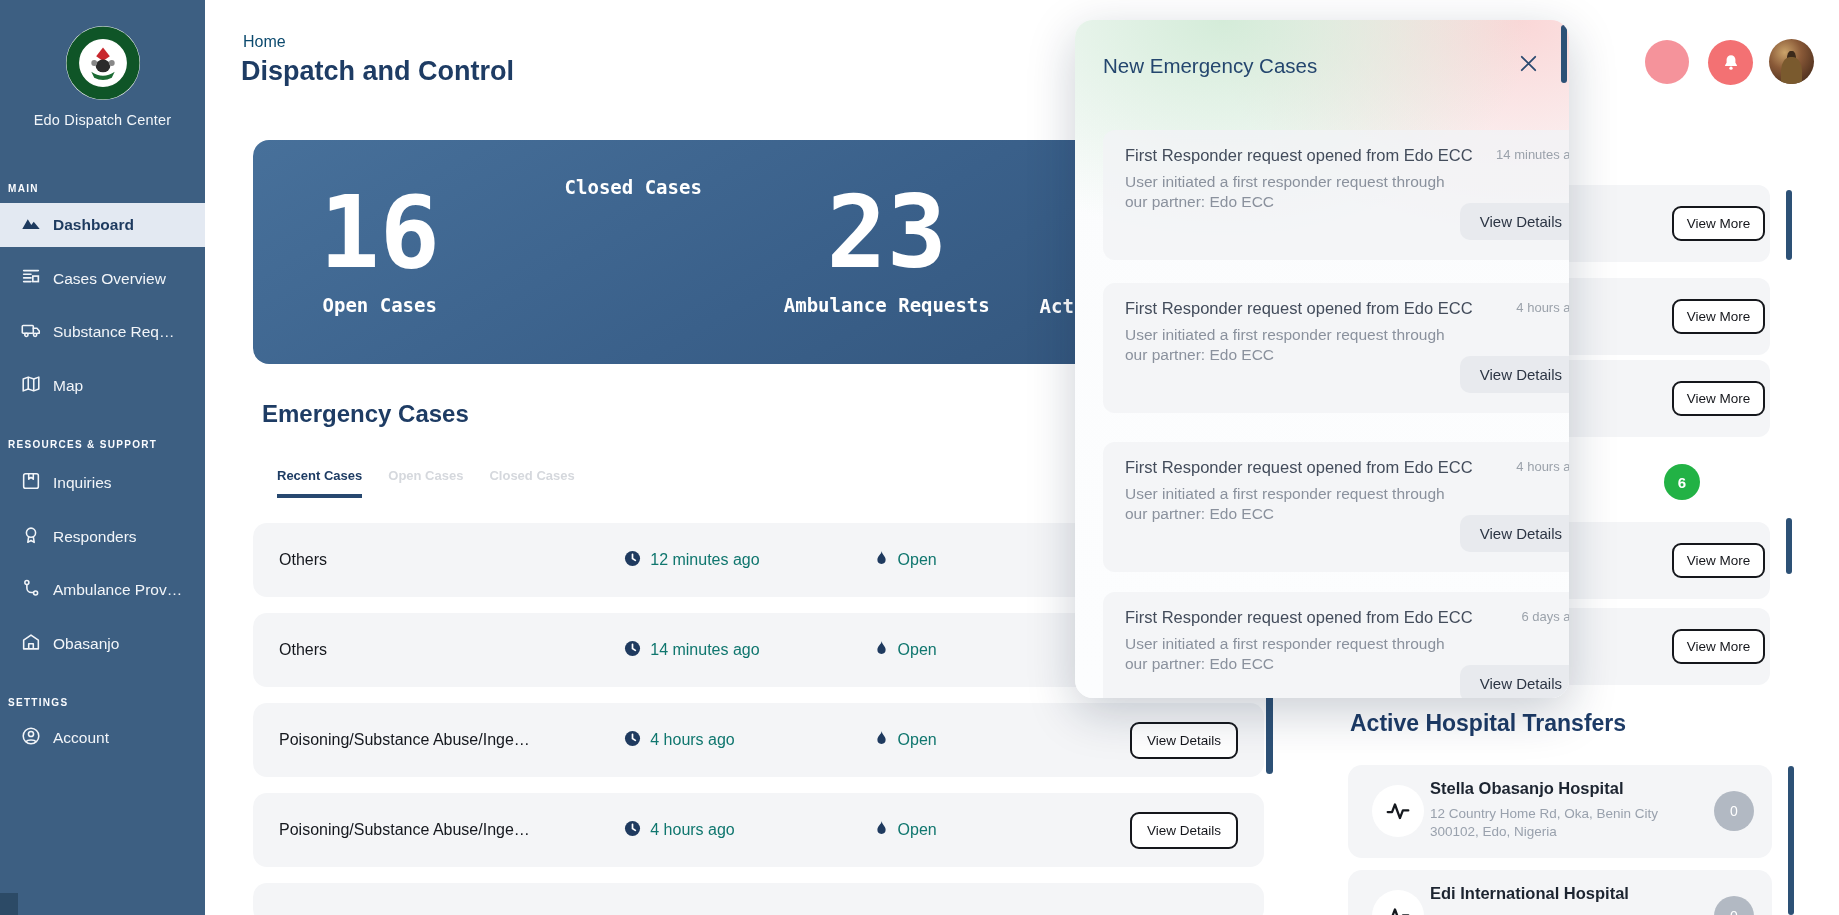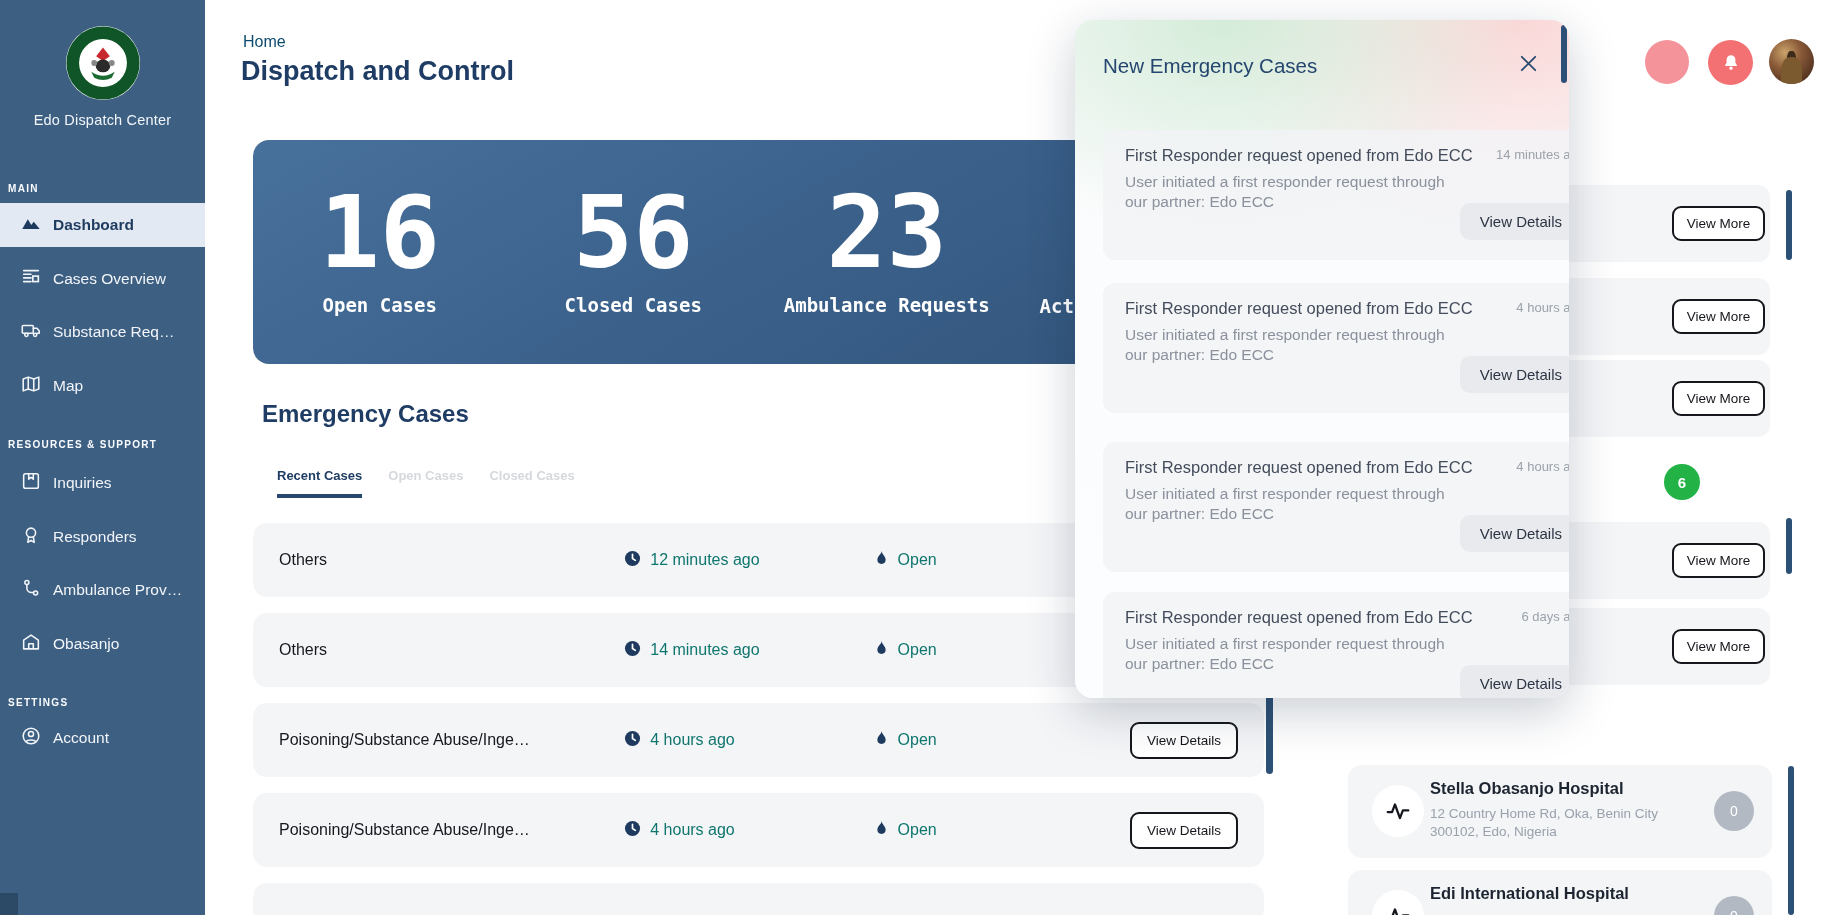--- a/index.html
+++ b/index.html
@@ -225,21 +225,20 @@
 
   <div class="breadcrumb">Home</div>
   <div class="page-title">Dispatch and Control</div>
 
   <div class="banner">
     <div class="stat">
       <div class="num">16</div>
       <div class="cap">Open Cases</div>
     </div>
     <div class="stat">
-      <div class="num">56</div>
       <div class="cap">Closed Cases</div>
     </div>
     <div class="stat">
       <div class="num">23</div>
       <div class="cap">Ambulance Requests</div>
     </div>
     <div class="stat cut">
       <div class="cap">Acti</div>
     </div>
   </div>
@@ -358,20 +357,21 @@
       </div>
 
       <div class="vm-card" style="top: 608px;">
         <div class="vm-btn">View More</div>
       </div>
     </div>
   <div class="green-badge">6</div>
   <div class="scrollseg" style="left:1786px; top:190px; width:6px; height:70px;"></div>
   <div class="scrollseg" style="left:1786px; top:518px; width:6px; height:56px;"></div>
 
+  <div class="transfers-title">Active Hospital Transfers</div>
 
   <div class="hosp-card" style="top:765px">
     <div class="hosp-icon">
       <svg width="26" height="26" viewBox="0 0 24 24" fill="none" stroke="#15181e" stroke-width="2.1" stroke-linecap="round" stroke-linejoin="round">
         <path d="M2.5 13h4l2.7-7 4.6 12.5 2.7-7h5"></path>
       </svg>
     </div>
     <div class="hosp-name">Stella Obasanjo Hospital</div>
     <div class="hosp-addr">12 Country Home Rd, Oka, Benin City 300102, Edo, Nigeria</div>
     <div class="hosp-badge">0</div>

